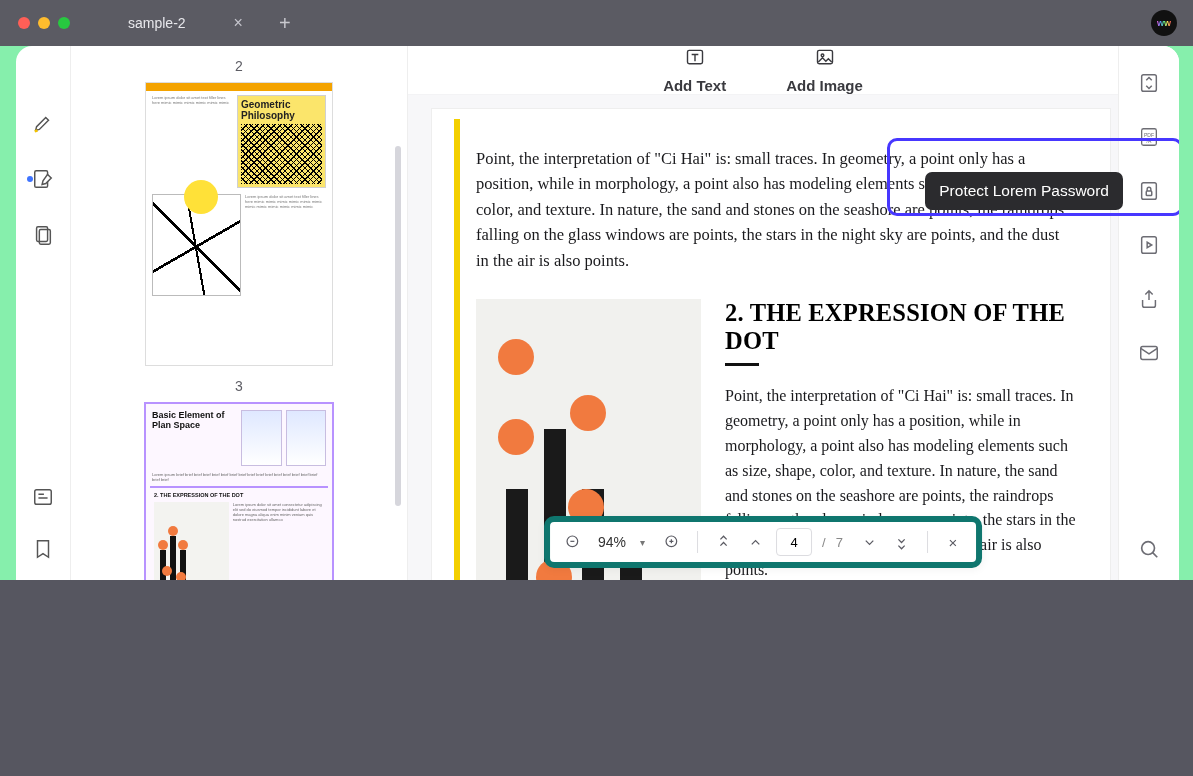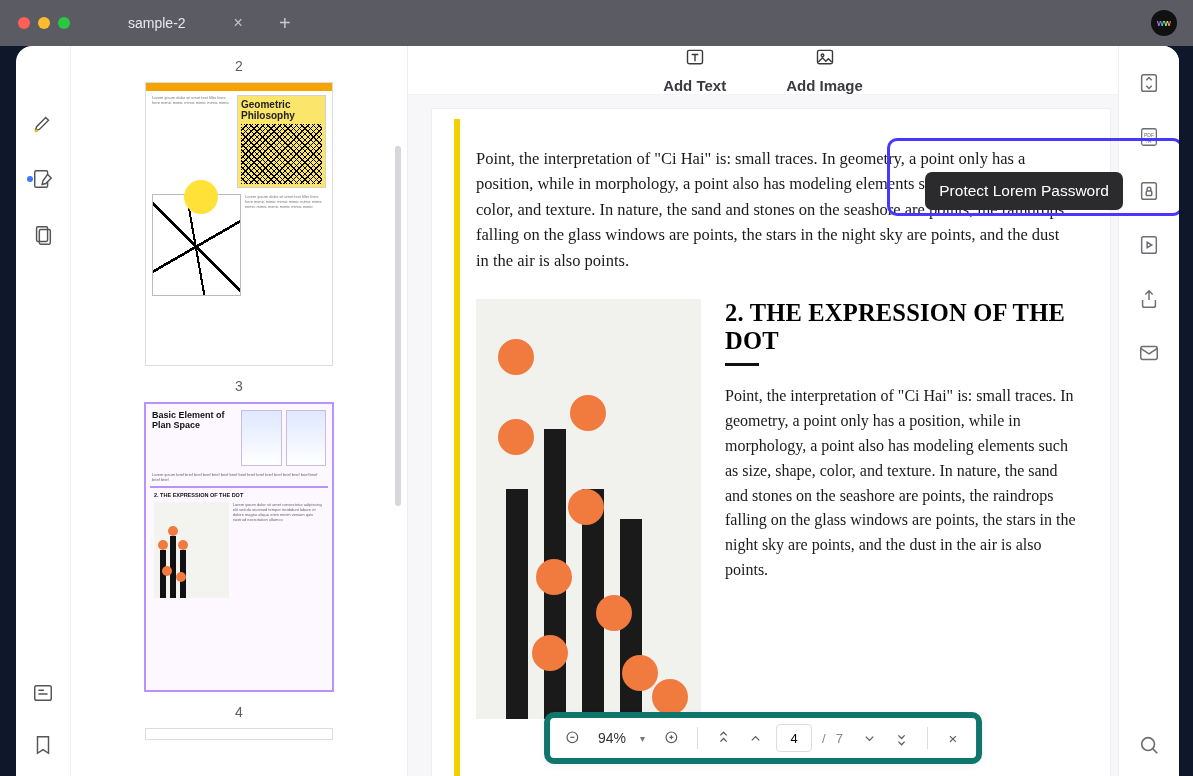--- a/index.html
+++ b/index.html
@@ -1,16 +1,16 @@
 <!DOCTYPE html>
 <html><head>
 <meta charset="utf-8">
 <style>
 html,body{margin:0;padding:0;height:100%;width:100%;background:#565660;font-family:-apple-system,BlinkMacSystemFont,"Helvetica Neue",Arial,sans-serif;-webkit-font-smoothing:antialiased;}
-.app{width:1193px;height:776px;position:relative;background:#0f172a;overflow:hidden;}
+.app{width:1193px;height:580px;position:relative;background:#86efac;overflow:hidden;}
 .titlebar{height:46px;display:flex;align-items:center;background:#5b5b63;position:relative;}
 .traffic-lights{display:flex;gap:8px;margin-left:18px;}
 .tl{width:12px;height:12px;border-radius:50%;}
 .red{background:#ff5f57;}
 .yellow{background:#febc2e;}
 .green{background:#28c840;}
 .tabs-row{display:flex;align-items:center;margin-left:40px;height:100%;}
 .tab{display:flex;align-items:center;height:100%;padding:0 18px;color:#e8e8ec;font-size:14px;gap:48px;}
 .tab .closex{color:#c5c5cd;font-size:16px;cursor:pointer;}
 .newtab{color:#c8c8ce;font-size:20px;margin-left:18px;cursor:pointer;}

